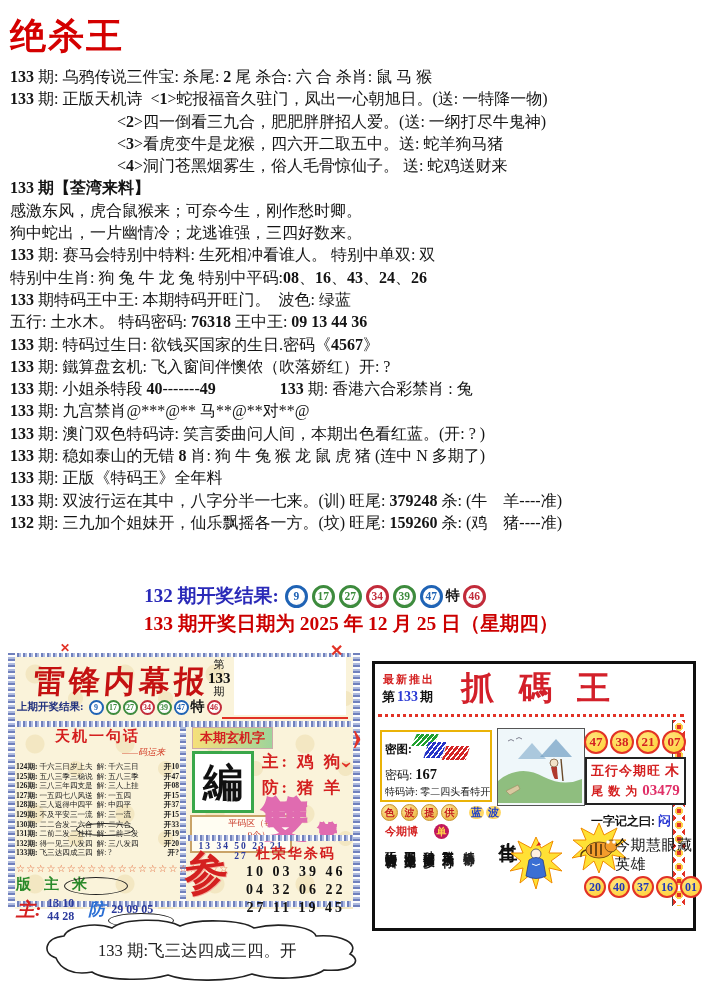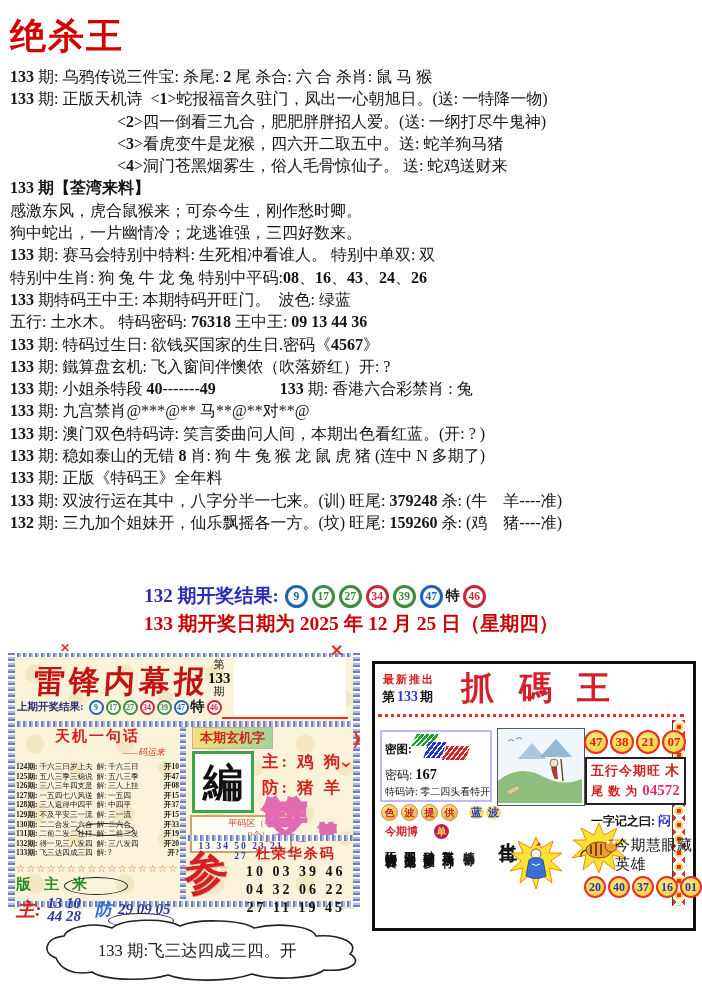--- a/index.html
+++ b/index.html
@@ -54,21 +54,21 @@
   .tj-title{text-align:center;color:#d42020;font-weight:bold;font-size:15px;letter-spacing:2px;}
   .tj-sub{text-align:right;color:#d4402a;font-size:9px;font-style:italic;margin:0 14px 3px 0;}
   .trow{display:flex;font-size:7.6px;line-height:9.6px;color:#222;white-space:nowrap;}
   .trow b{font-weight:bold;margin-right:2px;}
   .trow .jie{margin-left:4px;}
   .trow .open{margin-left:auto;font-weight:bold;}
   .stars{margin-top:5px;font-size:10px;color:#e06030;letter-spacing:1.2px;white-space:nowrap;}
   .banzhu{margin-top:1px;text-align:left;color:#2a8a2a;font-weight:bold;font-size:15px;letter-spacing:13px;position:relative;}
   .zhufang1{position:relative;margin-top:3px;display:flex;align-items:center;}
   .zf-zhu{color:#d42020;font-weight:bold;font-size:19px;font-style:italic;}
-  .zf-nums{color:#2b3a9c;font-size:15px;font-style:italic;font-weight:bold;line-height:13px;margin-left:6px;}
+  .zf-nums{color:#2b3a9c;font-size:12px;font-weight:bold;line-height:13px;margin-left:6px;}
   .zf-fang{color:#2b6fd4;font-weight:bold;font-size:17px;font-style:italic;margin-left:14px;}
   .ellipse{position:absolute;border:1.5px solid #222;border-radius:50%;background:transparent;}
   .lf-col-m{position:absolute;left:178px;top:74px;width:167px;}
   .xj-banner{display:inline-block;margin-left:6px;padding:1px 7px;font-size:13px;font-weight:bold;color:#d42020;
              background:linear-gradient(90deg,#f6e07a,#9fd49a);border:1px solid #caa;}
   .bian-box{position:absolute;left:6px;top:24px;width:56px;height:56px;border:3px solid #3aa74a;background:#fff;
             display:flex;align-items:center;justify-content:center;font-size:40px;font-weight:bold;}
   .xj-zf{position:absolute;left:76px;top:22px;color:#d42020;font-weight:bold;font-size:16.5px;line-height:26px;letter-spacing:3px;white-space:nowrap;}
   .pingma{position:absolute;left:4px;top:88px;width:98px;height:34px;border:2px solid #c9a368;background:#fffdf2;text-align:center;}
   .pingma .t{font-size:9px;color:#c43;line-height:12px;padding-left:36px;}
@@ -83,21 +83,21 @@
   .shacode .t{color:#d42020;font-weight:bold;font-size:14px;letter-spacing:2px;}
   .shacode .r{color:#111;font-weight:bold;font-size:14px;letter-spacing:3px;line-height:18px;}
 
   
   .zm{position:absolute;left:372px;top:661px;width:318px;height:264px;background:#fff;border:3px solid #101010;}
   .zm-promo{position:absolute;left:8px;top:8px;color:#d42020;font-weight:bold;font-size:11px;letter-spacing:2px;}
   .zm-issue{position:absolute;left:7px;top:24px;font-size:13px;font-weight:bold;}
   .zm-issue .n{color:#2b3ad4;font-size:14px;margin:0 2px;}
   .zm-title{position:absolute;left:86px;top:2px;font-size:33px;font-weight:bold;color:#d3202a;letter-spacing:25px;white-space:nowrap;}
   .zm-divider{position:absolute;left:3px;top:50px;width:306px;height:0;border-top:3px dotted #e23226;}
-  .mitu{position:absolute;left:5px;top:66px;width:112px;height:72px;border:2px solid #c4b5fd;padding:2px 3px;box-sizing:border-box;}
+  .mitu{position:absolute;left:5px;top:66px;width:112px;height:72px;border:2px solid #eab308;padding:2px 3px;box-sizing:border-box;}
   .mitu .lbl{font-size:11.5px;font-weight:bold;}
   .mitu-logo{display:inline-block;vertical-align:middle;width:56px;height:30px;position:relative;margin-left:2px;}
   .mitu-logo i{position:absolute;display:block;}
   .mitu-logo .g{left:0;top:0;width:22px;height:12px;transform:skewX(-24deg);
       background:repeating-linear-gradient(115deg,#1fa12f 0 3px,#fff 3px 4.5px);}
   .mitu-logo .b{left:12px;top:8px;width:18px;height:16px;transform:skewX(-18deg);
       background:repeating-linear-gradient(115deg,#2434c8 0 3px,#fff 3px 4.5px);}
   .mitu-logo .r{left:30px;top:12px;width:24px;height:14px;transform:skewX(-18deg);
       background:repeating-linear-gradient(115deg,#d42424 0 3px,#fff 3px 4.5px);}
   .mitu .mm{font-size:12px;margin-top:2px;} .mitu .mm b{font-size:14.5px;}
@@ -291,21 +291,21 @@
     </svg>
   </div>
 
   <div class="zm-topballs"><span class="ball ytop">47</span><span class="ball ytop">38</span><span class="ball ytop">21</span><span class="ball ytop">07</span></div>
 
   <div class="wuxing">
     <div class="l1">
       <span>五行今期旺</span><span class="el">木</span>
     </div>
     <div class="l2">
-      <span>尾 数 为</span> <b>04572</b>
+      <span>尾 数 为</span> <b>03479</b>
     </div>
   </div>
 
   <div class="yizi">
     <span>一字记之曰:</span>
     <span class="ch">闷</span>
   </div>
 
   <div class="burst" style="left:196px;top:158px;">
     <svg width="56" height="52" viewBox="0 0 56 52">

